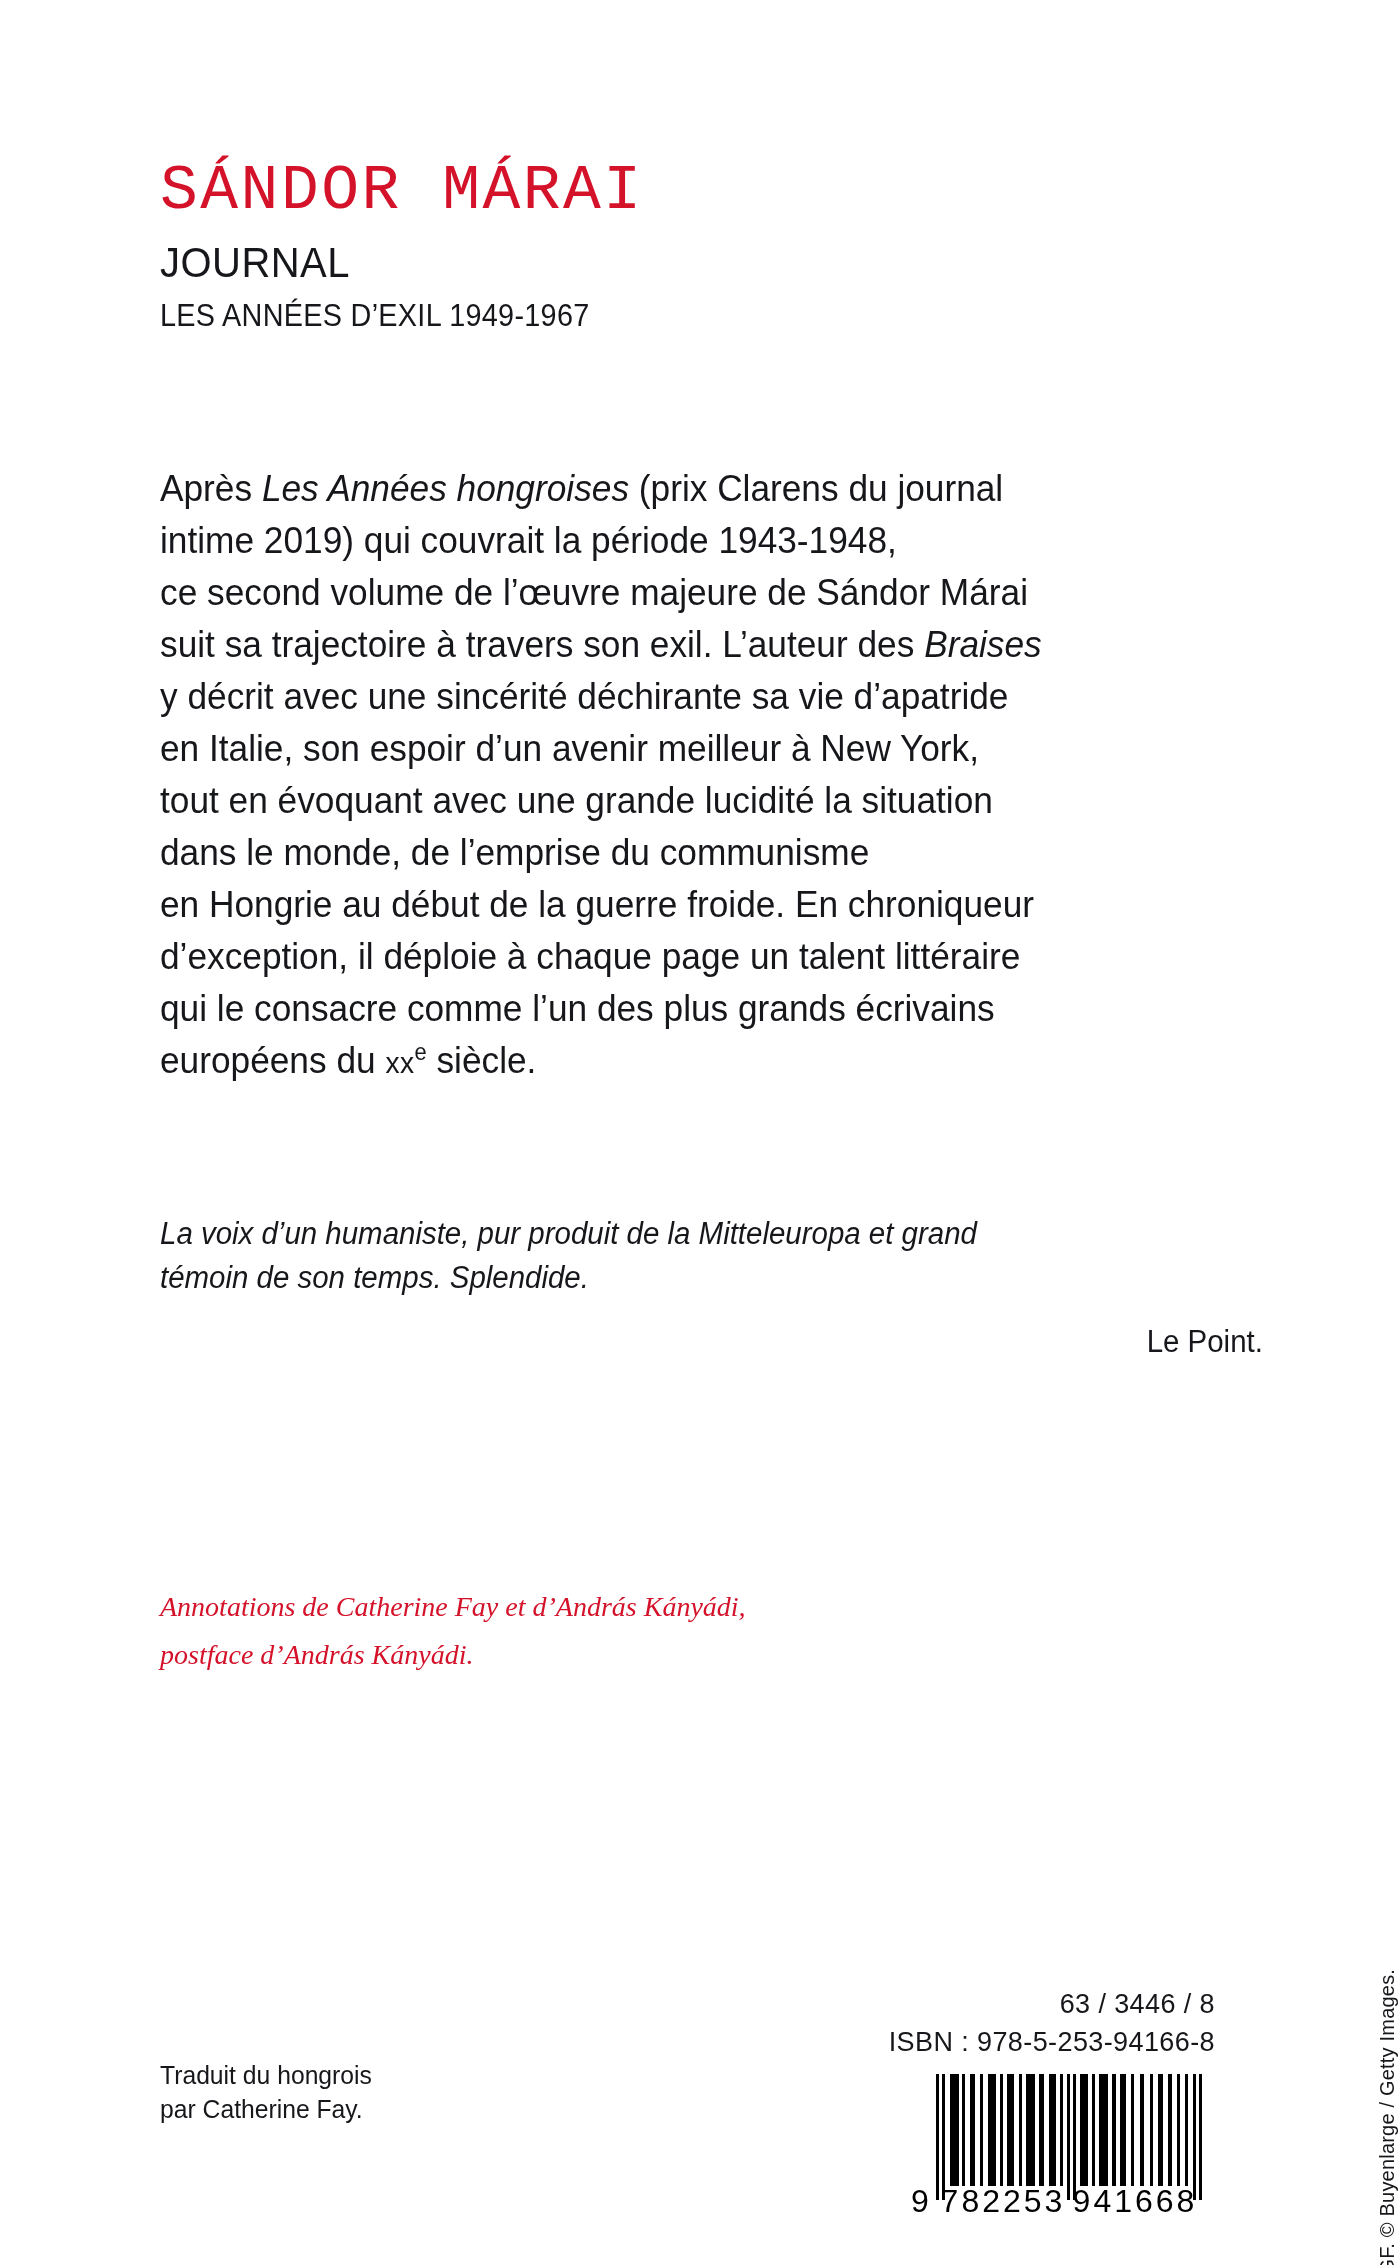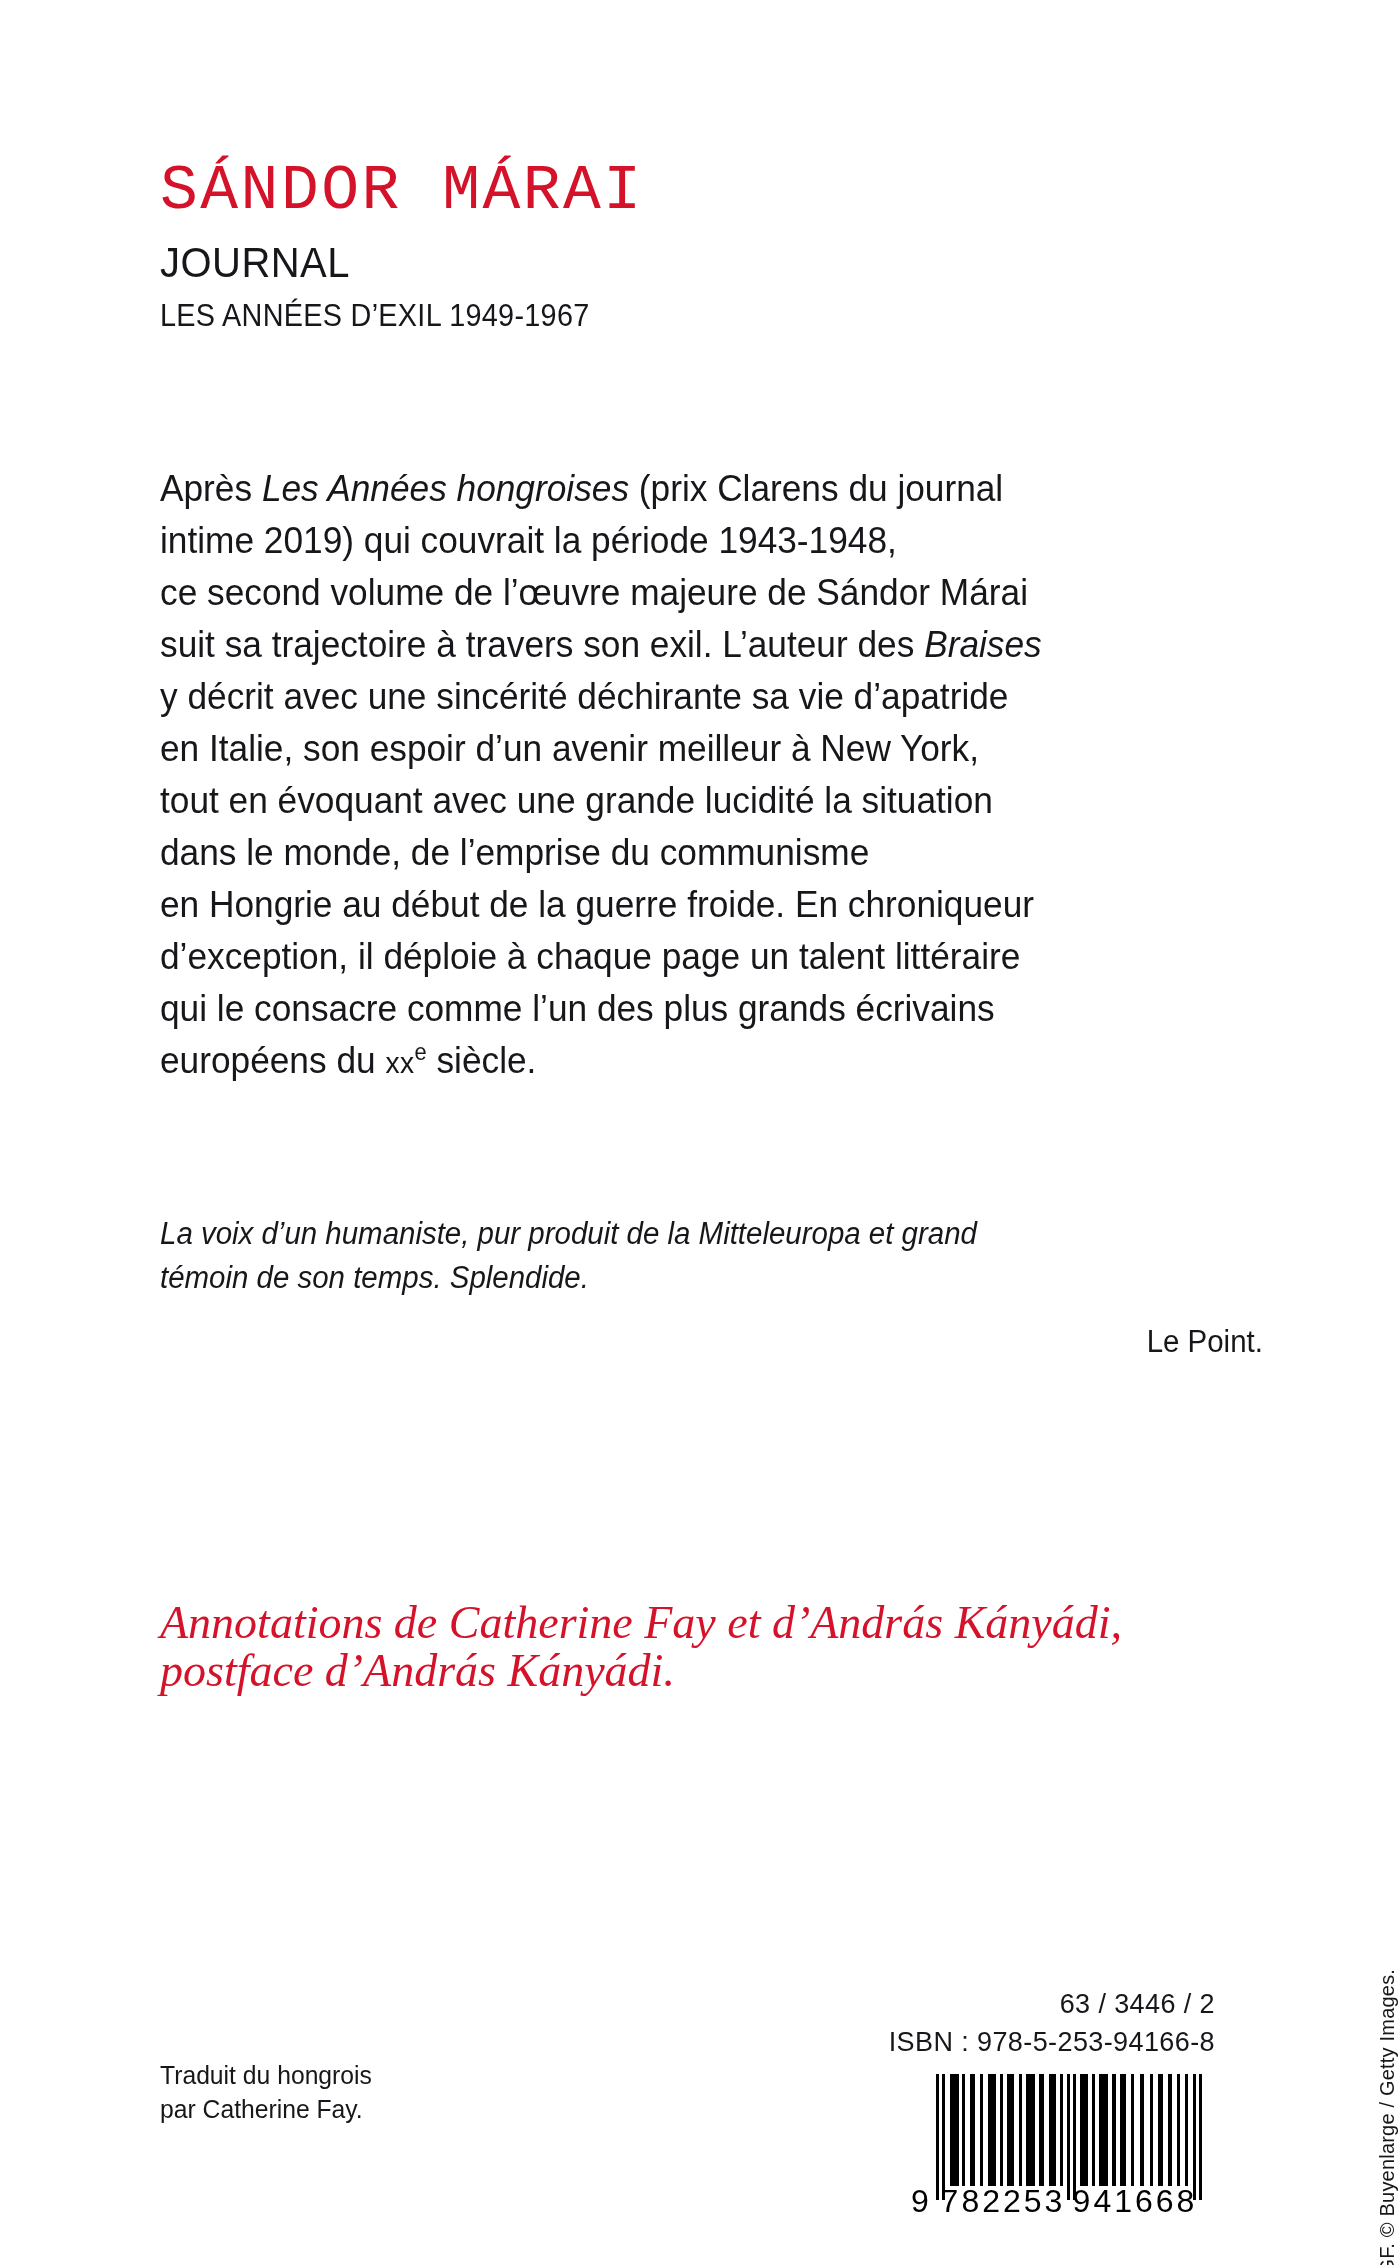--- a/index.html
+++ b/index.html
@@ -128,23 +128,22 @@
 
   
   .credits {
     position: absolute;
     left: 160px;
     top: 1583px;
     width: 1000px;
     font-family: "Liberation Serif", serif;
     font-style: italic;
     color: #d4122a;
-    font-size: 46px;
+    font-size: 28px;
     line-height: 48px;
-    margin-top: 16px;
   }
   .credits .ln { display: block; white-space: nowrap; }
 
   
   .side-credit {
     position: absolute;
     right: 24px;
     top: 1470px;
     font-size: 20px;
     color: #16171a;
@@ -234,21 +233,21 @@
   </div>
 
   <div class="side-credit">Couverture : Studio LGF. © Buyenlarge / Getty Images.</div>
 
   <div class="translator">
     <span class="ln">Traduit du hongrois</span>
     <span class="ln">par Catherine Fay.</span>
   </div>
 
   <div class="isbn-block">
-    <span class="ln">63 / 3446 / 2</span>
+    <span class="ln">63 / 3446 / 8</span>
     <span class="ln">ISBN : 978-5-253-94166-8</span>
   </div>
 
   <div class="barcode">
     <svg viewBox="0 0 330 160" xmlns="http://www.w3.org/2000/svg">
       <g fill="#000000">
         <rect x="36" y="4" width="3" height="126"></rect>
         <rect x="42" y="4" width="3" height="126"></rect>
         <rect x="50" y="4" width="9" height="112"></rect>
         <rect x="62" y="4" width="3" height="112"></rect>

